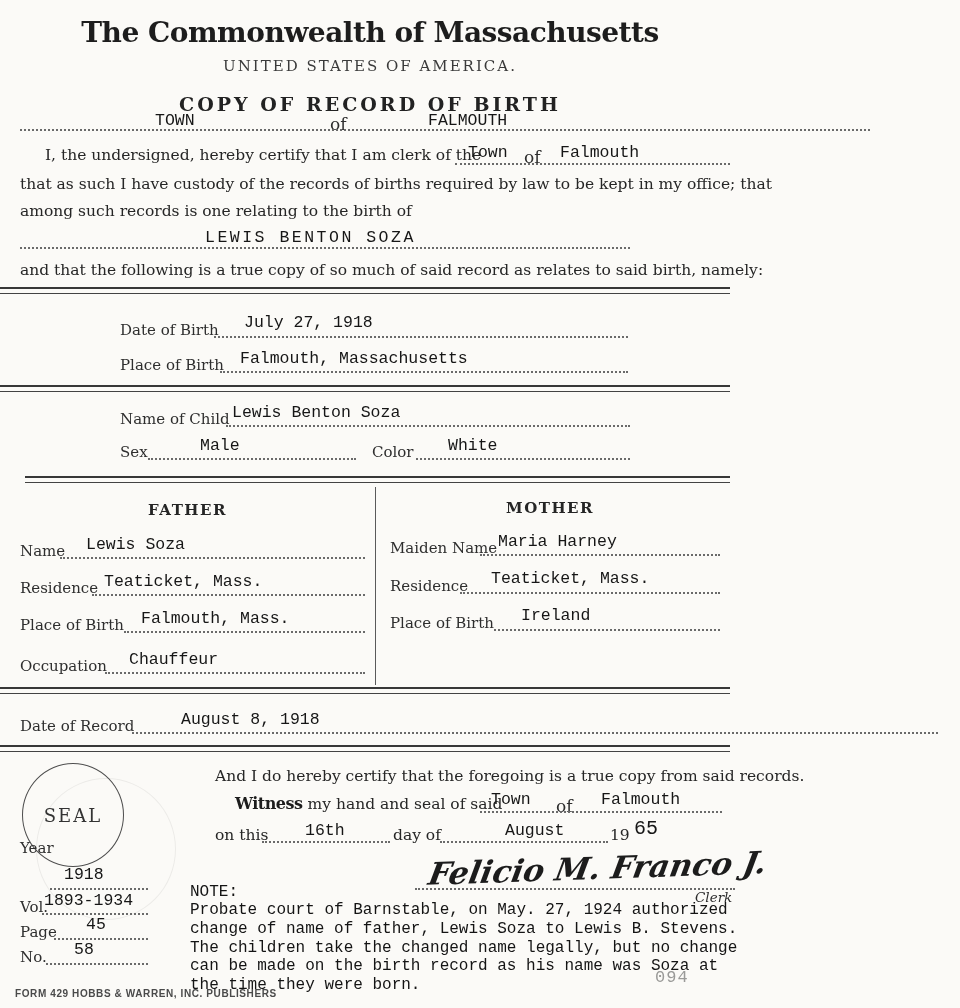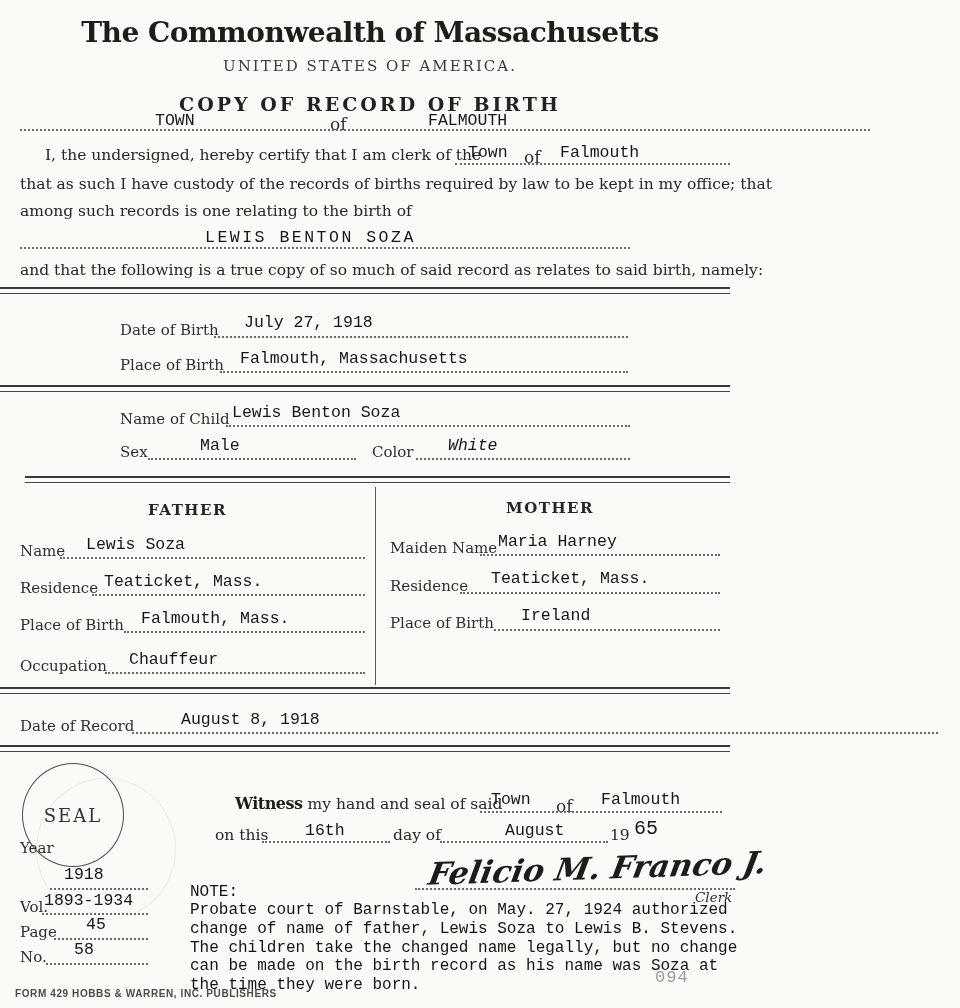--- a/index.html
+++ b/index.html
@@ -101,21 +101,21 @@
 
   <div class="abs hr2" style="left:0px;top:385px;width:730px;"></div>
 
   <div class="abs lbl" style="left:120px;top:410px;">Name of Child</div>
   <div class="abs typed" style="left:232px;top:403px;">Lewis Benton Soza</div>
   <div class="abs dots" style="left:226px;top:425px;width:404px;"></div>
   <div class="abs lbl" style="left:120px;top:443px;">Sex</div>
   <div class="abs typed" style="left:200px;top:436px;">Male</div>
   <div class="abs dots" style="left:148px;top:458px;width:208px;"></div>
   <div class="abs lbl" style="left:372px;top:443px;">Color</div>
-  <div class="abs typed" style="left:448px;top:436px;font-style:italic;">White</div>
+  <div class="abs typed" style="left:448px;top:436px;">White</div>
   <div class="abs dots" style="left:416px;top:458px;width:214px;"></div>
 
   <div class="abs hr2" style="left:25px;top:476px;width:705px;"></div>
   <div class="abs vline" style="left:375px;top:487px;height:198px;"></div>
 
   <div class="abs sect-head center" style="left:0px;top:501px;width:375px;">FATHER</div>
   <div class="abs lbl" style="left:20px;top:542px;">Name</div>
   <div class="abs typed" style="left:86px;top:535px;">Lewis Soza</div>
   <div class="abs dots" style="left:60px;top:557px;width:305px;"></div>
   <div class="abs lbl" style="left:20px;top:579px;">Residence</div>
@@ -140,20 +140,21 @@
   <div class="abs dots" style="left:494px;top:629px;width:226px;"></div>
 
   <div class="abs hr2" style="left:0px;top:687px;width:730px;"></div>
 
   <div class="abs lbl" style="left:20px;top:717px;">Date of Record</div>
   <div class="abs typed" style="left:148px;top:710px;margin-left:33px;">August 8, 1918</div>
   <div class="abs dots" style="left:132px;top:732px;width:806px;"></div>
 
   <div class="abs hr2" style="left:0px;top:745px;width:730px;"></div>
 
+  <div class="abs body-text" style="left:215px;top:767px;">And I do hereby certify that the foregoing is a true copy from said records.</div>
 
   <div class="abs" style="left:235px;top:794px;white-space:nowrap;">
     <span class="blackletter" style="font-size:16px;">Witness</span>
     <span class="body-text">my hand and seal of said</span>
   </div>
   <div class="abs typed" style="left:491px;top:790px;">Town</div>
   <div class="abs lbl-sm" style="left:556px;top:796px;">of</div>
   <div class="abs typed" style="left:601px;top:790px;">Falmouth</div>
   <div class="abs dots" style="left:480px;top:811px;width:242px;"></div>
 

